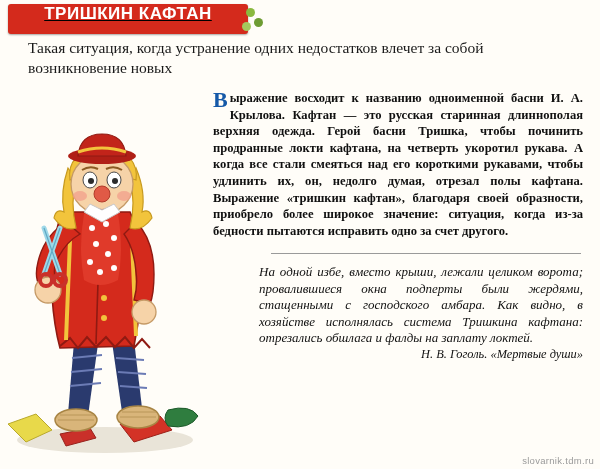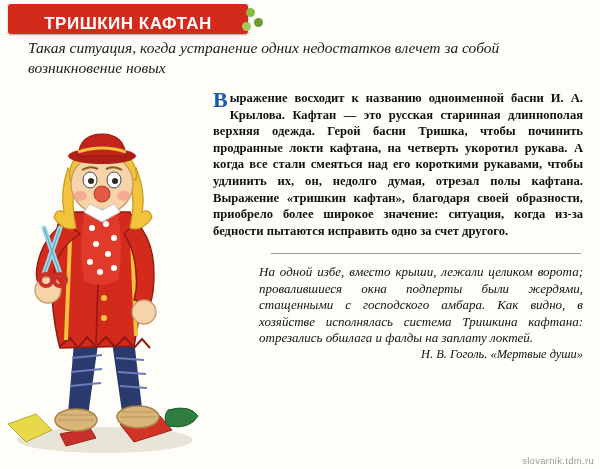--- a/index.html
+++ b/index.html
@@ -25,23 +25,24 @@
   .title-banner {
     position: absolute;
     left: 8px;
     top: 4px;
     width: 240px;
     height: 30px;
     background: #d42a1c;
     border-radius: 3px;
     box-shadow: 0 1px 2px rgba(0,0,0,0.35);
     display: flex;
-    align-items: flex-end;
+    align-items: flex-start;
     justify-content: center;
     z-index: 5;
+    text-decoration: underline;
   }
   .title-banner .title-text {
     color: #ffffff;
     font-family: "Liberation Sans", sans-serif;
     font-weight: bold;
     font-size: 17px;
     letter-spacing: 0.5px;
     white-space: nowrap;
   }
   .banner-dot {
@@ -56,21 +57,20 @@
   .banner-dot.d2 { left: 254px; top: 18px; background:#6e9c33; }
   .banner-dot.d3 { left: 242px; top: 22px; background:#a4c95d; }
 
   
   .lead {
     position: absolute;
     left: 28px;
     top: 38px;
     width: 545px;
     font-family: "Liberation Serif", serif;
-    font-style: italic;
     font-size: 15.5px;
     line-height: 20px;
     color: #1a1a1a;
   }
 
   
   .main-col {
     position: absolute;
     left: 213px;
     top: 90px;

